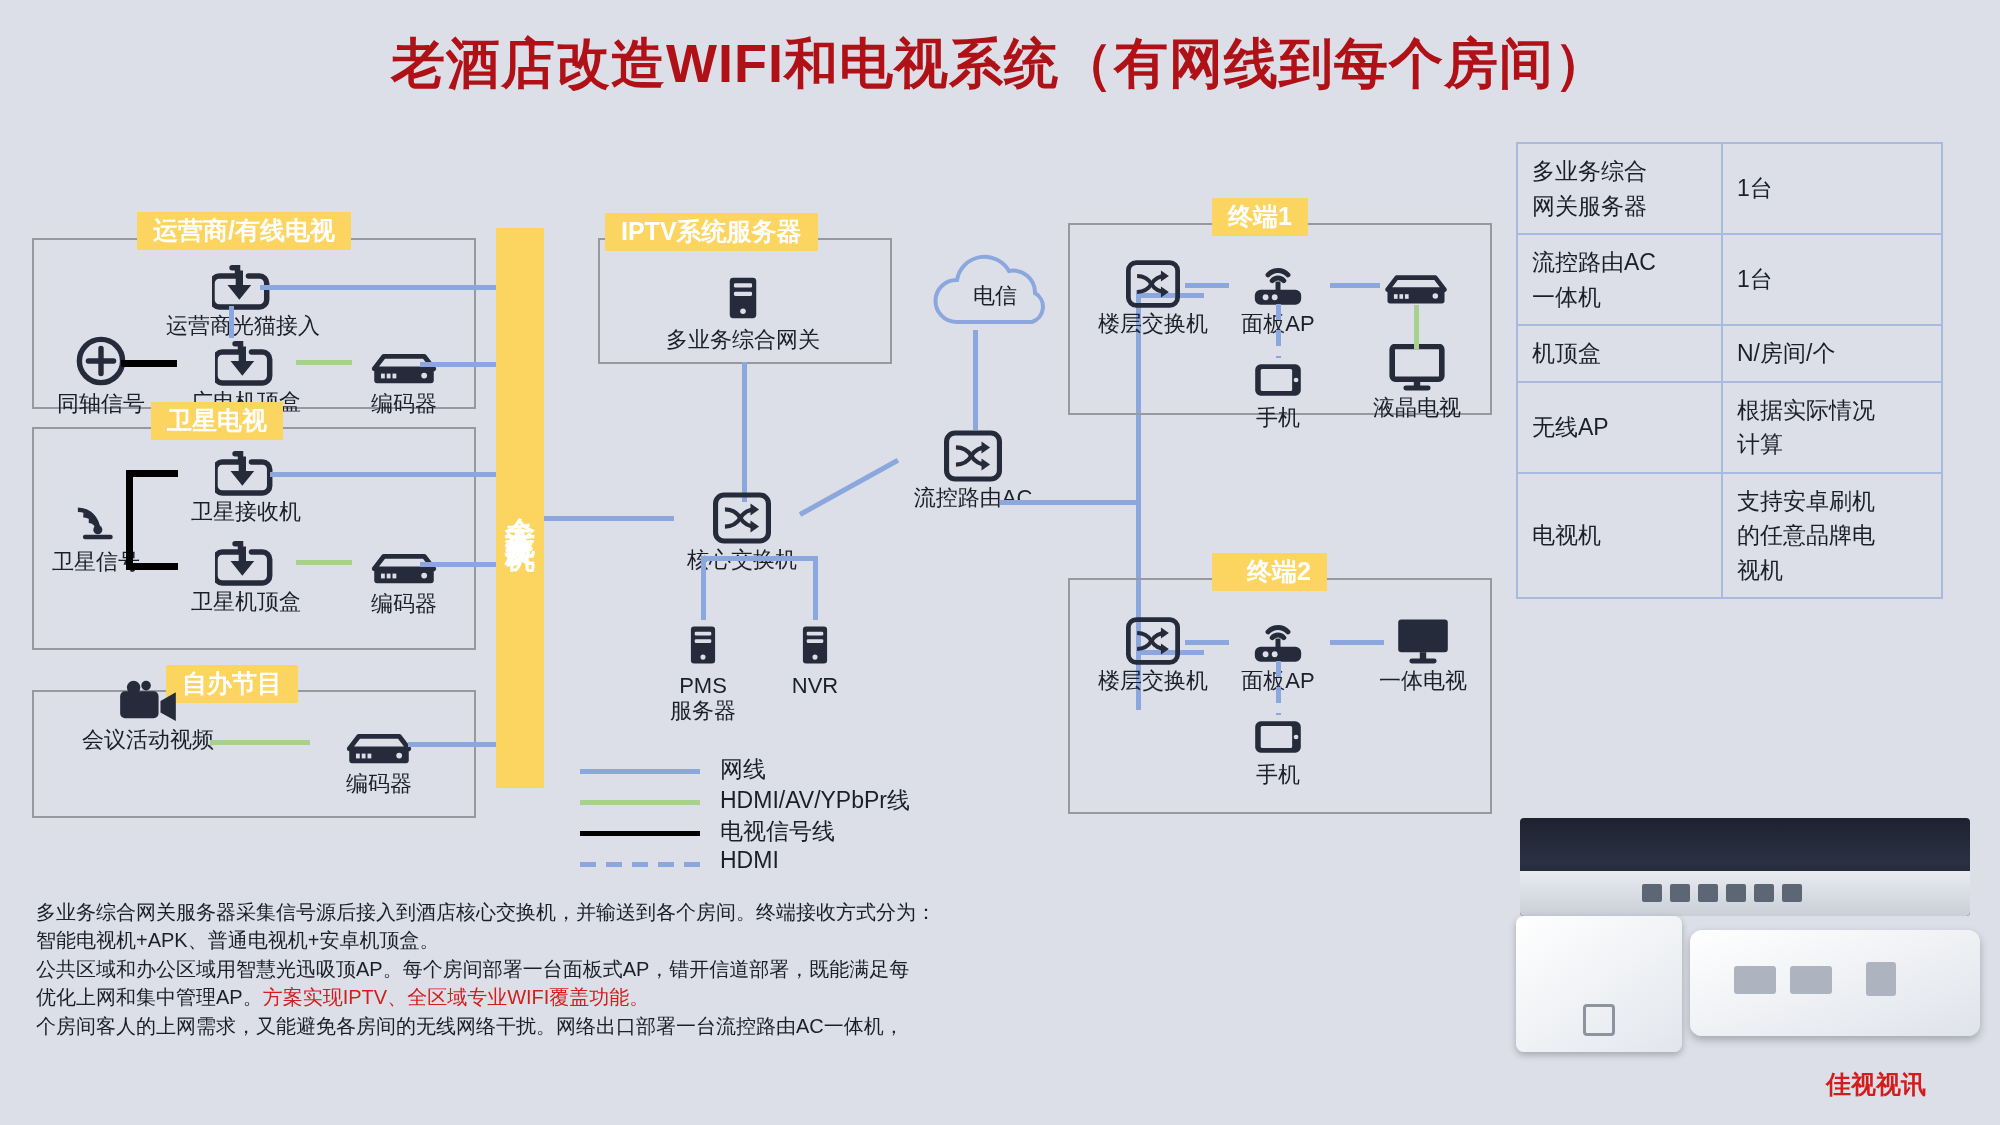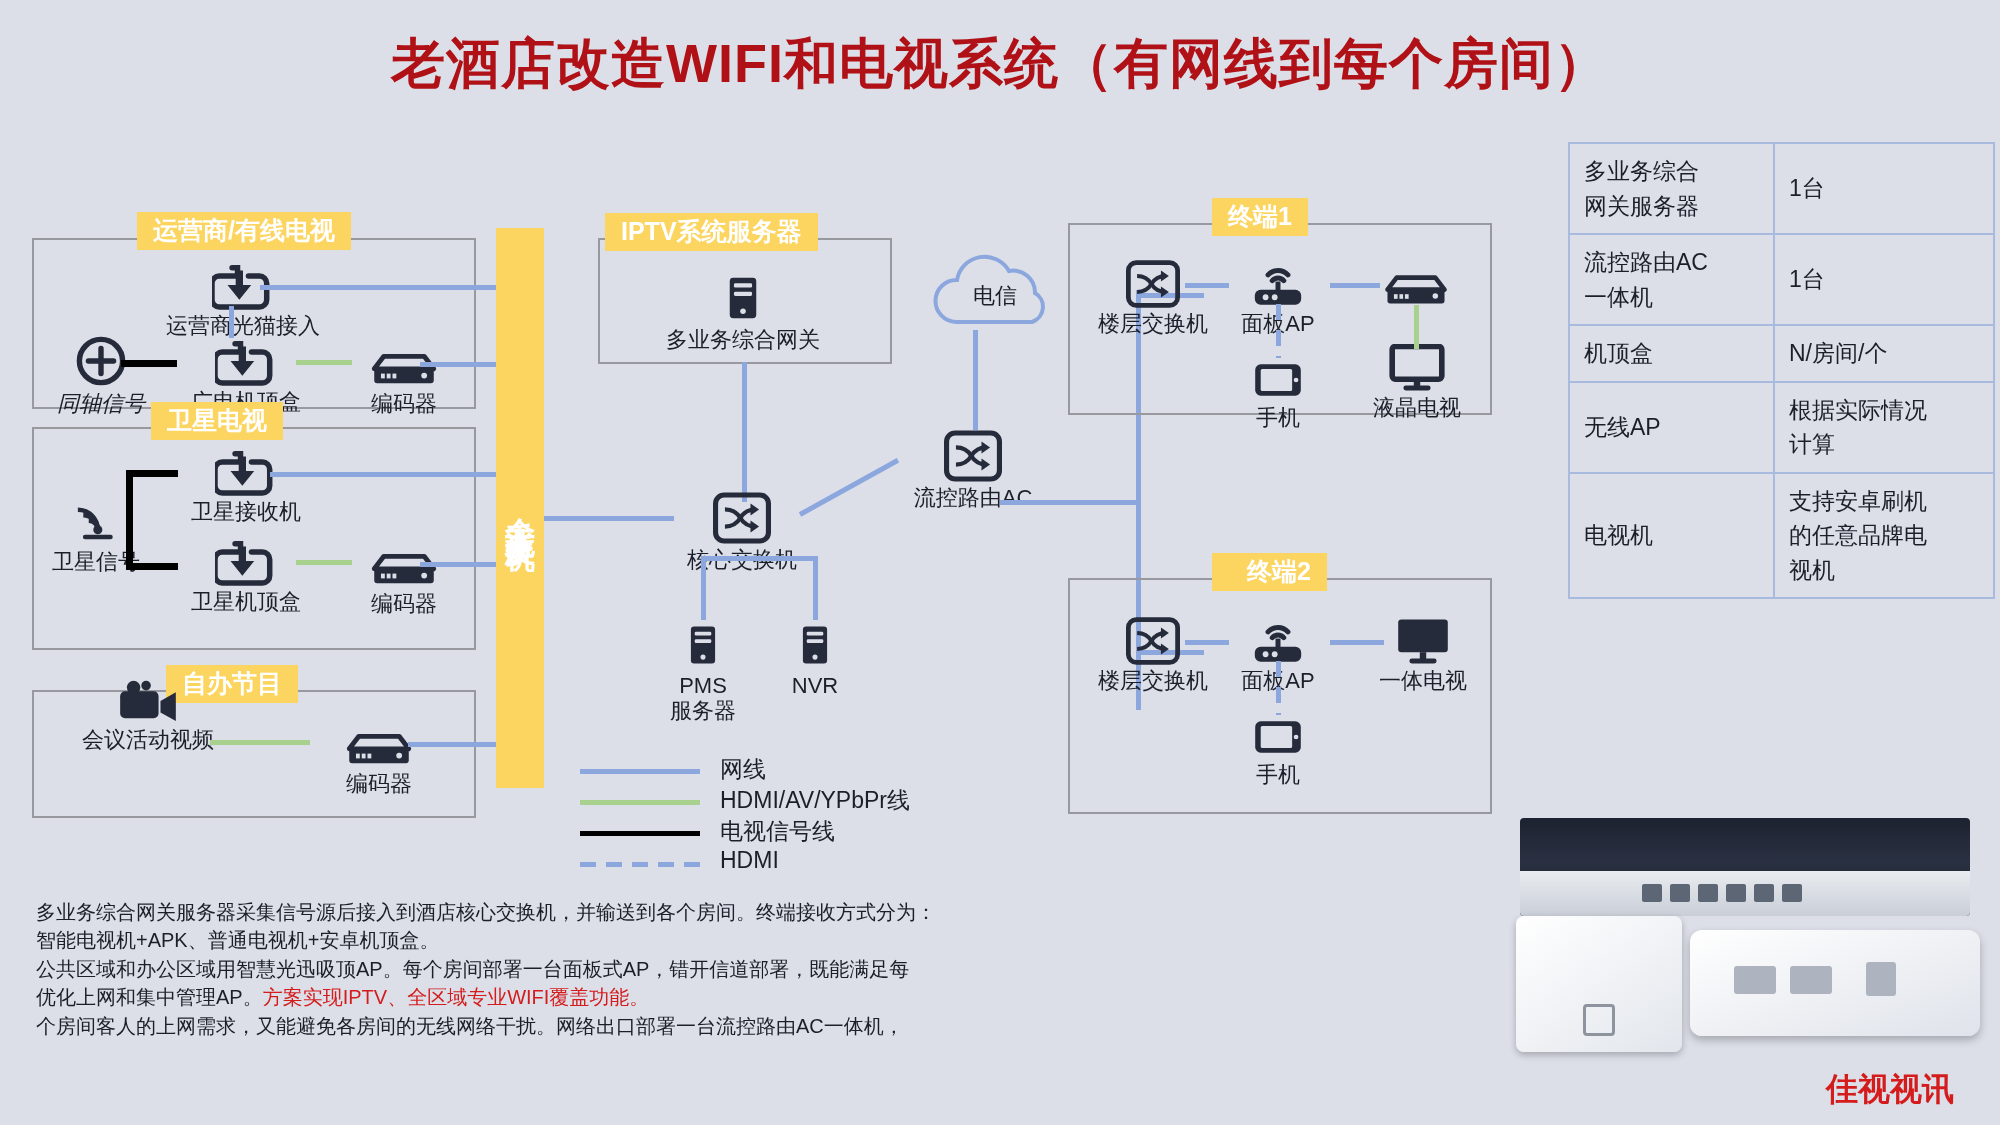--- a/index.html
+++ b/index.html
@@ -85,21 +85,21 @@
   .legend .ltxt{position:absolute;left:140px;top:-2px;font-size:23px;color:#1b1f2a;white-space:nowrap;}
 
   
   .footer{
     position:absolute;left:36px;top:898px;width:1530px;
     font-size:20px;line-height:1.42;color:#1b1f2a;
   }
   .footer .red{color:#d41c1c;}
 
   
-  .brand{position:absolute;font-size:32px;font-weight:bold;color:#d41c1c;white-space:nowrap;}
+  .brand{position:absolute;font-size:25px;font-weight:bold;color:#d41c1c;white-space:nowrap;}
 
   
   .rack{position:absolute;}
   .rack .body{position:absolute;left:0;top:0;width:100%;height:100%;
     background:linear-gradient(180deg,#1d2230 0%,#2a3142 45%,#10141d 100%);
     border-radius:4px;}
   .rack .face{position:absolute;left:0;bottom:0;width:100%;height:46%;
     background:linear-gradient(180deg,#e9ecef 0%,#c9ced8 100%);
     border-radius:0 0 4px 4px;}
   .rack .port{position:absolute;bottom:14px;width:20px;height:18px;background:#5d6675;border-radius:2px;}
@@ -190,21 +190,21 @@
 
   <div class="gbox" style="left:32px;top:238px;width:440px;height:167px;"></div>
   <div class="gtitle" style="left:137px;top:212px;">运营商/有线电视</div>
 
   <div class="node" style="left:163px;top:262px;width:160px;">
     <svg class="ico" width="62" height="48" viewBox="0 0 68 50">
         <use href="#i-stb"></use>
       </svg>
     <div class="lbl">运营商光猫接入</div>
   </div>
-  <div class="node" style="left:33px;top:334px;width:136px;font-style:italic;">
+  <div class="node" style="left:33px;top:334px;width:136px;">
     <svg class="ico" width="54" height="54" viewBox="0 0 60 60">
         <use href="#i-coax"></use>
       </svg>
     <div class="lbl">同轴信号</div>
   </div>
   <div class="node" style="left:166px;top:338px;width:160px;">
     <svg class="ico" width="62" height="48" viewBox="0 0 68 50">
         <use href="#i-stb"></use>
       </svg>
     <div class="lbl">广电机顶盒</div>
@@ -396,21 +396,21 @@
   <div class="node" style="left:1362px;top:617px;width:122px;">
     <svg class="ico" width="58" height="48" viewBox="0 0 68 60">
         <use href="#i-monitor"></use>
       </svg>
     <div class="lbl">一体电视</div>
   </div>
   <div class="ln h" style="left:1185px;top:640px;width:44px;"></div>
   <div class="ln h" style="left:1330px;top:640px;width:54px;"></div>
   <div class="dashv" style="left:1276px;top:661px;height:54px;"></div>
 
-  <table class="spec" style="left:1568px;top:142px;">
+  <table class="spec" style="left:1516px;top:142px;">
     <tbody>
         <tr>
       <td class="c1">
         <div>多业务综合</div>
         <div>网关服务器</div>
       </td>
       <td class="c2">1台</td>
     </tr>
     <tr>
       <td class="c1">

